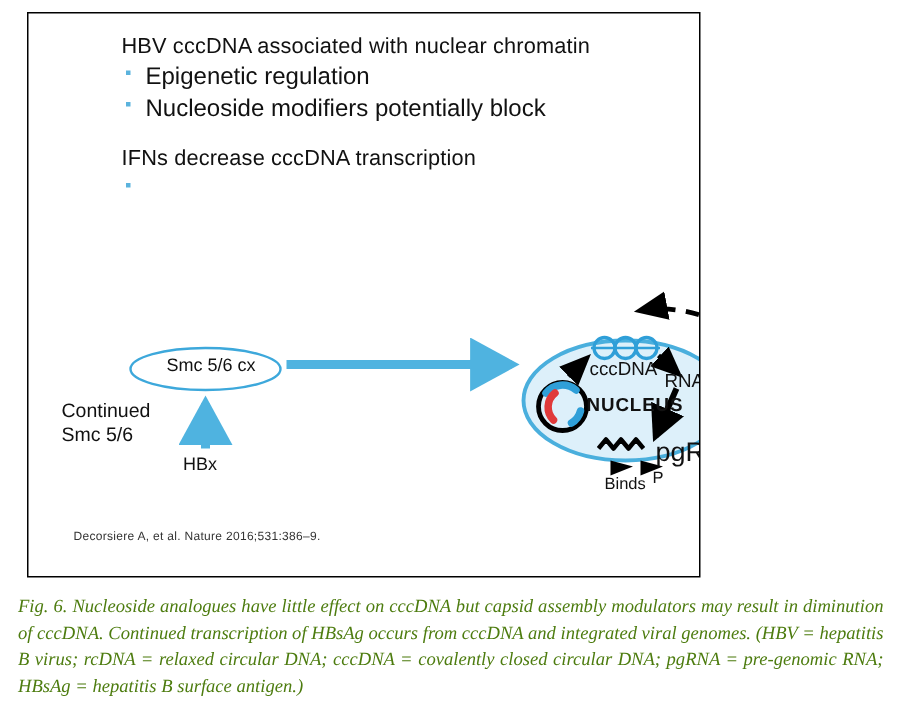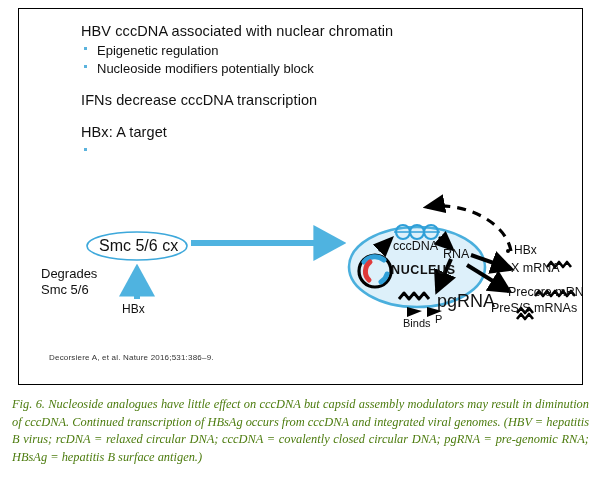--- a/index.html
+++ b/index.html
@@ -7,21 +7,21 @@
     width:601px;height:478px;
     background:#ffffff;
     font-family:"Liberation Sans", sans-serif;
     color:#000;
     overflow:hidden;
     position:relative;
   }
   #figure-box{
     position:absolute;
     left:18px;top:8px;
-    width:565px;height:377px;
+    width:449px;height:377px;
     border:1.5px solid #000;
     box-sizing:border-box;
     background:#fff;
     overflow:hidden;
   }
 
   
   .slide-text{
     position:absolute;
     left:62px;top:14px;
@@ -29,21 +29,21 @@
   }
   .head{
     font-size:14.5px;
     letter-spacing:.1px;
     color:#111;
     margin:0 0 4px 0;
     white-space:nowrap;
   }
   .head.h-gap{margin-top:16px;}
   .bullet{
-    font-size:13px;
+    font-size:16px;
     color:#111;
     margin:0 0 3px 0;
     padding-left:16px;
     position:relative;
     white-space:nowrap;
   }
   .bullet .dot{
     position:absolute;left:3px;top:4px;
     width:3px;height:3px;background:#5bb3dd;
   }
@@ -96,21 +96,20 @@
     <p class="head">HBV cccDNA associated with nuclear chromatin</p>
     <p class="bullet">
       <span class="dot"></span>
       <span>Epigenetic regulation</span>
     </p>
     <p class="bullet">
       <span class="dot"></span>
       <span>Nucleoside modifiers potentially block</span>
     </p>
     <p class="head h-gap">IFNs decrease cccDNA transcription</p>
-    <p class="head h-gap">HBx: A target</p>
     <p class="bullet">
       <span class="dot"></span>
     </p>
   </div>
 
   <div id="diagram">
 
     <svg width="565" height="160" viewBox="0 0 565 160">
       <defs>
         <marker id="blkArrow" markerWidth="7" markerHeight="7" refX="5.6" refY="3" orient="auto">
@@ -168,23 +167,23 @@
       <path d="M 528,88 l 4,-5 l 4,5 l 4,-5 l 4,5 l 4,-5 l 4,5" fill="none" stroke="#000" stroke-width="2.6" stroke-linejoin="round"></path>
 
       <path d="M 516,117 l 4,-5 l 4,5 l 4,-5 l 4,5 l 4,-5 l 4,5 l 4,-5 l 4,5 l 4,-5 l 4,5" fill="none" stroke="#000" stroke-width="2.6" stroke-linejoin="round"></path>
 
       <g fill="none" stroke="#000" stroke-width="2.6" stroke-linejoin="round">
         <path d="M 498,134 l 4,-5 l 4,5 l 4,-5 l 4,5"></path>
         <path d="M 498,140 l 4,-5 l 4,5 l 4,-5 l 4,5"></path>
       </g>
     </svg>
 
-    <div class="dlabel" style="left:80px;top:58px;font-size:16px;">Smc 5/6 cx</div>
-
-    <div class="dlabel" style="left:22px;top:88px;font-size:13px;">Degrades</div>
+    <div class="dlabel" style="left:92px;top:58px;font-size:12px;">Smc 5/6 cx</div>
+
+    <div class="dlabel" style="left:22px;top:88px;font-size:13px;">Continued</div>
     <div class="dlabel" style="left:22px;top:104px;font-size:13px;">Smc 5/6</div>
 
     <div class="dlabel" style="left:103px;top:124px;font-size:12px;">HBx</div>
 
 
     <div class="dlabel" style="left:374px;top:60px;font-size:12.5px;">cccDNA</div>
     <div class="dlabel" style="left:372px;top:84px;font-size:12.5px;font-weight:bold;letter-spacing:.6px;">NUCLEUS</div>
     <div class="dlabel" style="left:424px;top:68px;font-size:12.5px;">RNA</div>
 
     <div class="dlabel" style="left:495px;top:65px;font-size:12px;">HBx</div>

